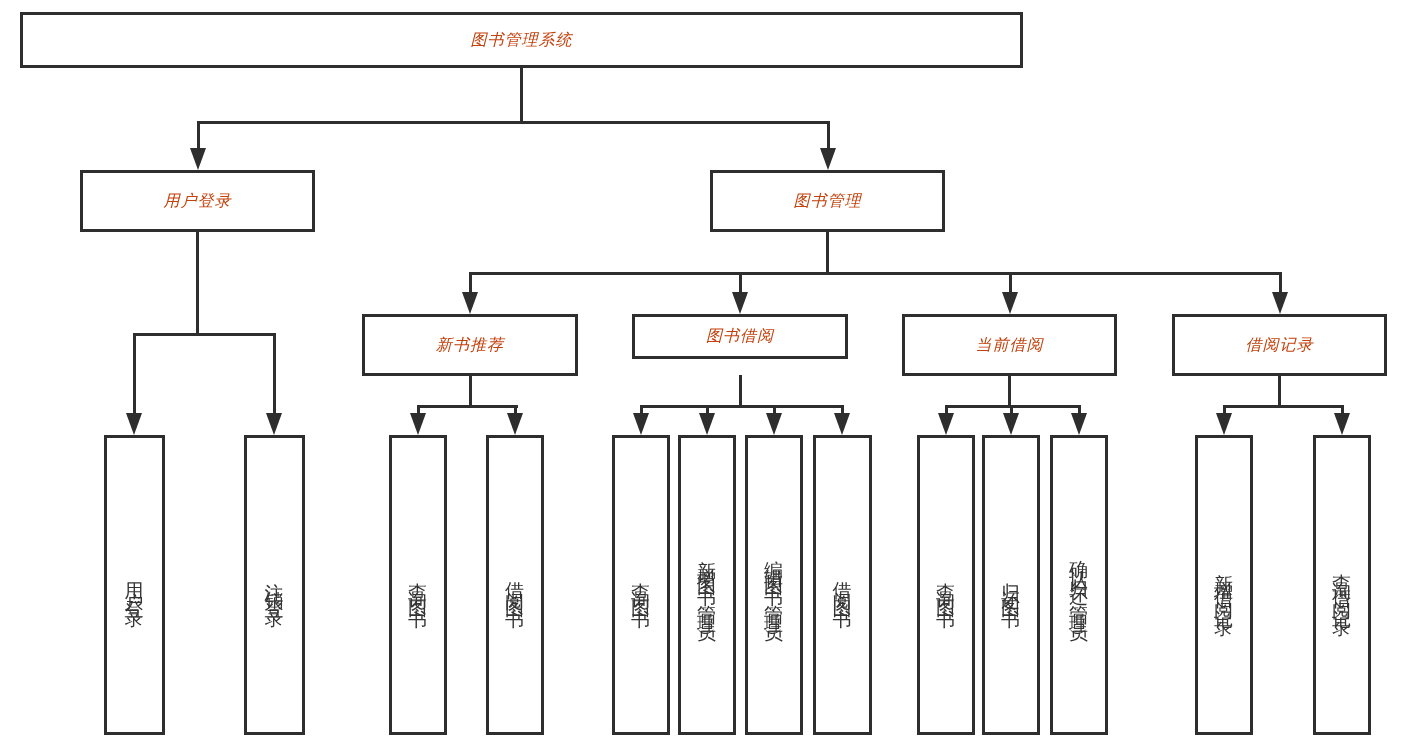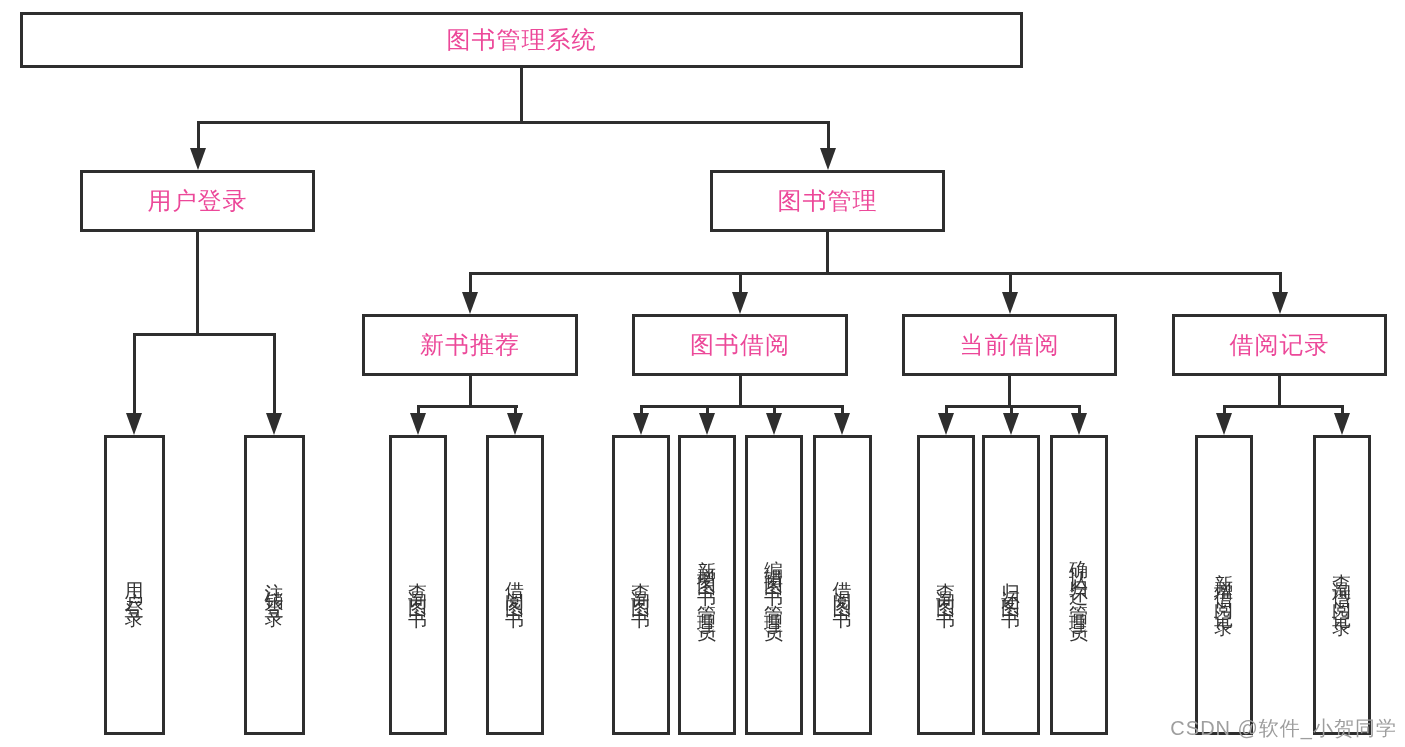--- a/index.html
+++ b/index.html
@@ -3,21 +3,21 @@
 <meta charset="utf-8">
 <style>
   html,body{margin:0;padding:0;background:#ffffff;}
   #canvas{
     position:relative;width:1405px;height:747px;background:#ffffff;overflow:hidden;
     font-family:"Liberation Sans","DejaVu Sans",sans-serif;color:#333333;
   }
   .box{
     position:absolute;box-sizing:border-box;border:3px solid #2e2e2e;background:#ffffff;
     display:flex;align-items:center;justify-content:center;
-    font-size:24px;color:#ec4899;letter-spacing:1px;white-space:nowrap;
+    font-size:16px;color:#c2410c;letter-spacing:1px;white-space:nowrap;font-style:italic;
   }
   .vbox{
     position:absolute;box-sizing:border-box;border:3px solid #2e2e2e;background:#ffffff;
     display:flex;align-items:center;justify-content:center;
     writing-mode:vertical-rl;text-orientation:mixed;
     font-size:19px;color:#333333;letter-spacing:9px;line-height:1;
     top:435px;height:300px;
   }
   .vline{position:absolute;width:3px;background:#2e2e2e;}
   .hline{position:absolute;height:3px;background:#2e2e2e;}
@@ -35,21 +35,21 @@
 <body>
 
 <div id="canvas">
 
   <div class="box" style="left:20px;top:12px;width:1003px;height:56px">图书管理系统</div>
 
   <div class="box" style="left:80px;top:170px;width:235px;height:62px">用户登录</div>
   <div class="box" style="left:362px;top:314px;width:216px;height:62px">新书推荐</div>
 
   <div class="box" style="left:710px;top:170px;width:235px;height:62px">图书管理</div>
-  <div class="box" style="left:632px;top:314px;width:216px;height:62px">图书借阅</div>
+  <div class="box" style="left:632px;top:314px;width:216px;height:45px">图书借阅</div>
   <div class="box" style="left:902px;top:314px;width:215px;height:62px">当前借阅</div>
   <div class="box" style="left:1172px;top:314px;width:215px;height:62px">借阅记录</div>
 
   <div class="vbox" style="left:104px;width:61px">用户登录</div>
   <div class="vbox" style="left:244px;width:61px">注销登录</div>
 
   <div class="vbox" style="left:389px;width:58px">查询图书</div>
   <div class="vbox" style="left:486px;width:58px">借阅图书</div>
 
   <div class="vbox" style="left:612px;width:58px">查询图书</div>
@@ -116,15 +116,14 @@
   <div class="arrow" style="left:1003px;top:413px"></div>
   <div class="arrow" style="left:1071px;top:413px"></div>
 
   <div class="vline" style="left:1278px;top:375px;height:32px"></div>
   <div class="hline" style="left:1223px;top:405px;width:121px"></div>
   <div class="vline" style="left:1223px;top:405px;height:11px"></div>
   <div class="vline" style="left:1341px;top:405px;height:11px"></div>
   <div class="arrow" style="left:1216px;top:413px"></div>
   <div class="arrow" style="left:1334px;top:413px"></div>
 
-  <div class="watermark">CSDN @软件_小贺同学</div>
 
 </div>
 
 </body></html>

